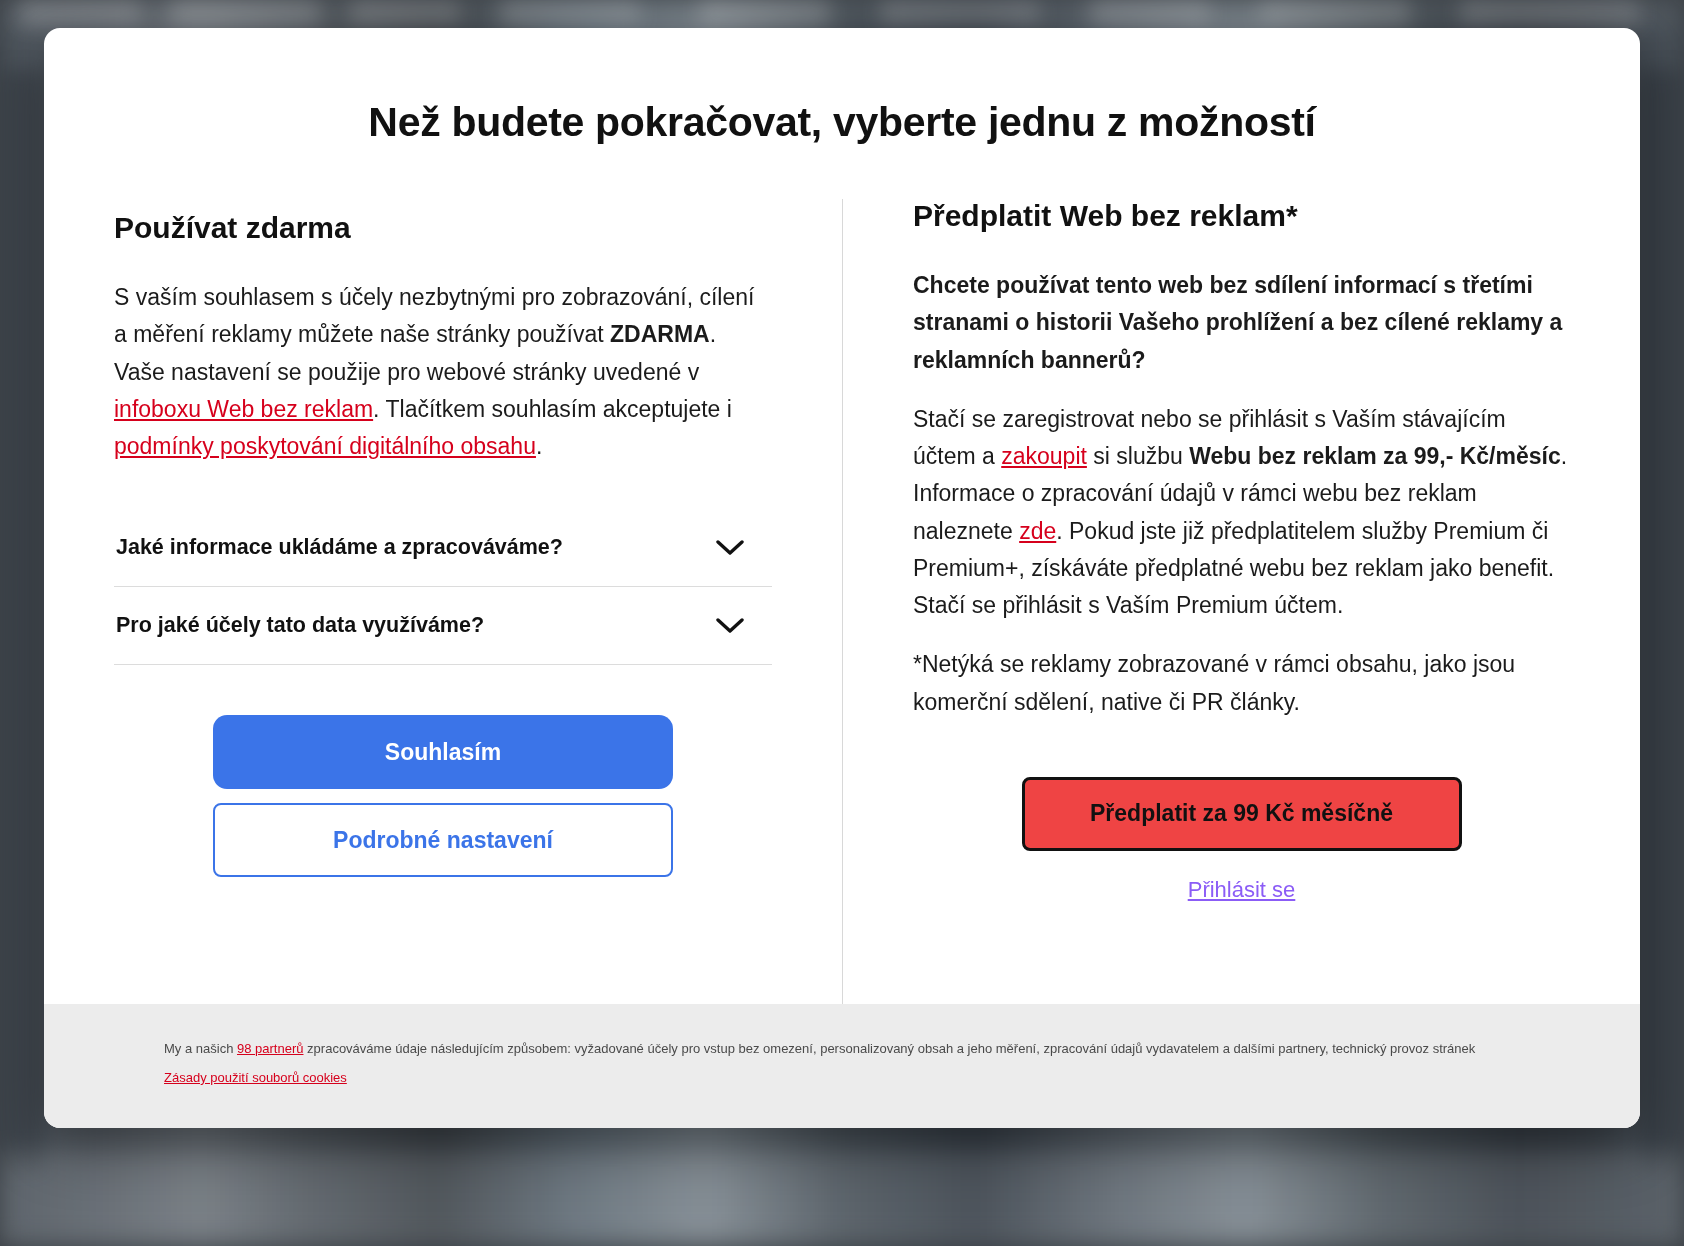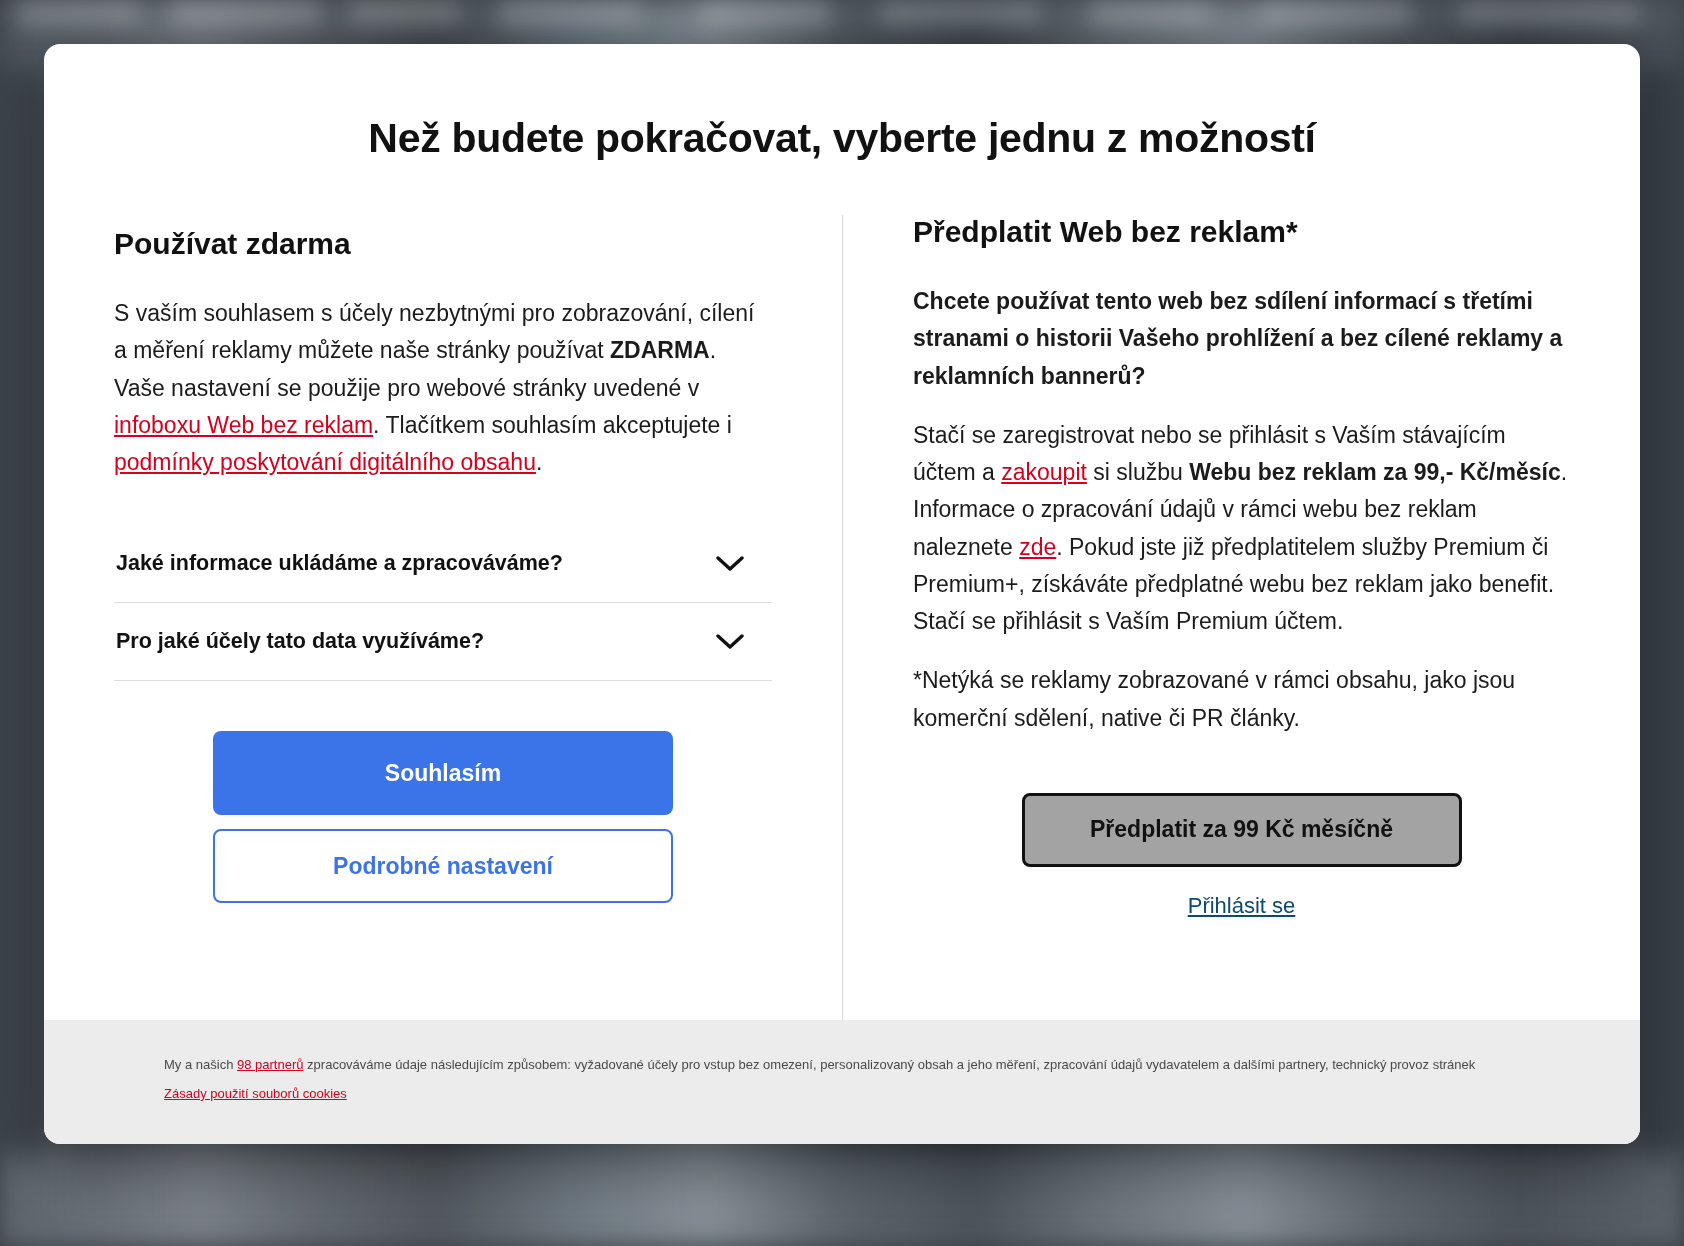--- a/index.html
+++ b/index.html
@@ -44,21 +44,21 @@
   .bdark {
     position: absolute;
     background: rgba(20,25,30,0.45);
     border-radius: 4px;
   }
 
   
   #consent-modal {
     position: absolute;
     left: 44px;
-    top: 44px;
+    top: 28px;
     width: 1596px;
     height: 1100px;
     background: #ffffff;
     border-radius: 16px;
     box-shadow: 0 18px 60px rgba(0,0,0,0.45);
     overflow: hidden;
     display: flex;
     flex-direction: column;
   }
 
@@ -143,27 +143,27 @@
   
   .btns-left {
     margin-top: 50px;
     display: flex;
     flex-direction: column;
     align-items: center;
     gap: 14px;
   }
   .btn-primary {
     width: 460px;
-    height: 84px;
+    height: 74px;
     background: #3b74e8;
     color: #ffffff;
     font-size: 23px;
     font-weight: bold;
     border: none;
-    border-radius: 8px;
+    border-radius: 14px;
     cursor: pointer;
     font-family: "Liberation Sans", sans-serif;
   }
   .btn-outline {
     width: 460px;
     height: 74px;
     background: #ffffff;
     color: #3b74e8;
     font-size: 23px;
     font-weight: bold;
@@ -177,33 +177,33 @@
   .btns-right {
     margin-top: 56px;
     display: flex;
     flex-direction: column;
     align-items: center;
     gap: 26px;
   }
   .btn-sub {
     min-width: 440px;
     height: 74px;
-    background: #a3a3a3;
+    background: #ef4444;
     color: #111111;
     font-size: 23px;
     font-weight: bold;
     border: 3px solid #111111;
     border-radius: 8px;
     cursor: pointer;
     padding: 0 30px;
     font-family: "Liberation Sans", sans-serif;
   }
   .login-link {
     font-size: 22px;
-    color: #0c4a6e;
+    color: #8b5cf6;
     text-decoration: underline;
     cursor: pointer;
     font-weight: normal;
   }
 
   
   .modal-footer {
     background: #ececec;
     padding: 34px 120px 40px 120px;
     color: #4a4a4a;

